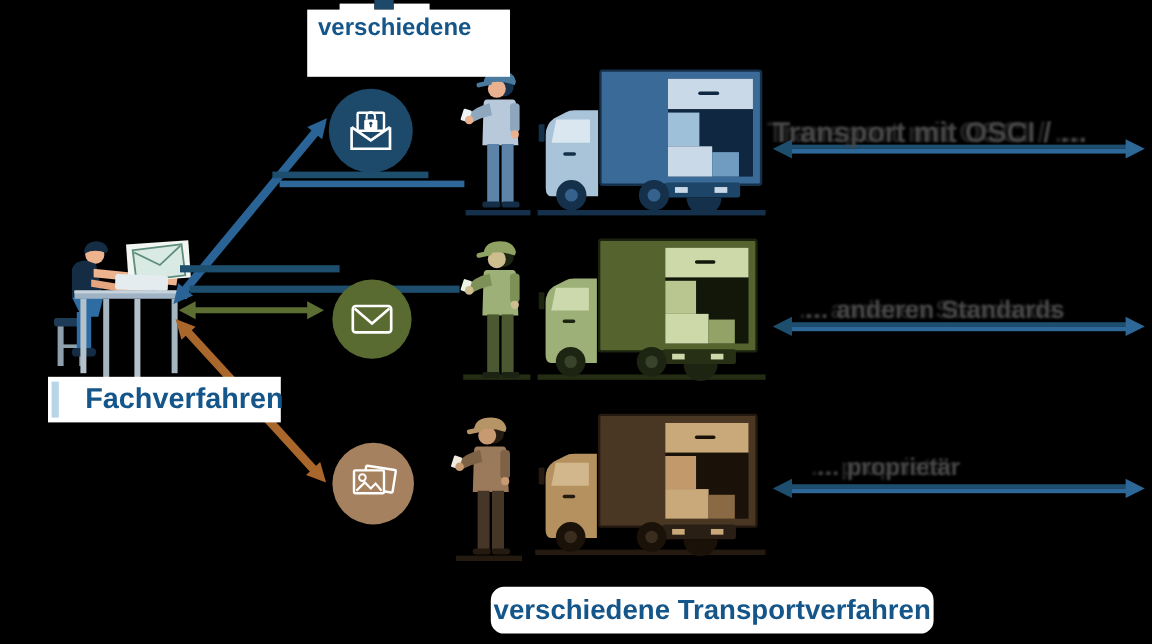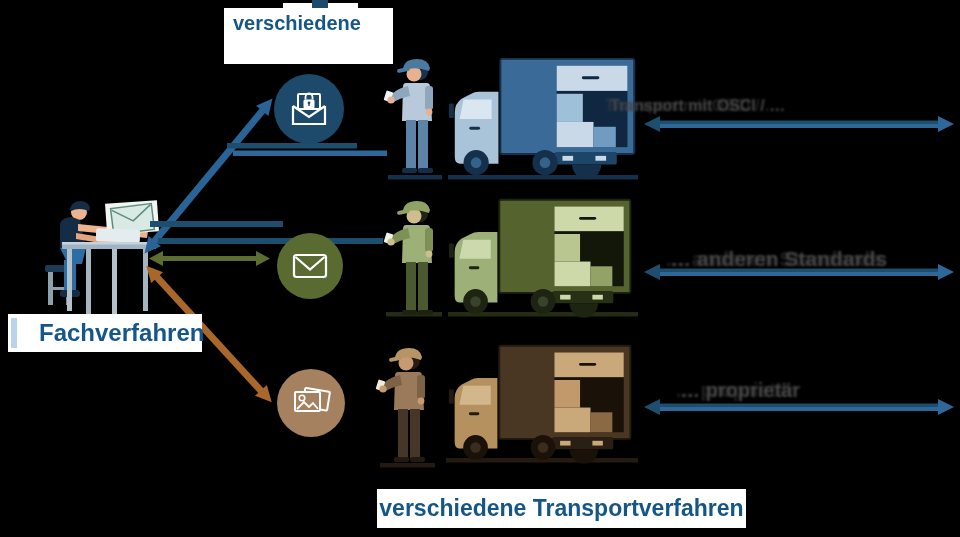--- a/index.html
+++ b/index.html
@@ -1,35 +1,35 @@
 <!DOCTYPE html>
 <html><head>
 <meta charset="utf-8">
 <style>
   html,body{margin:0;padding:0;background:#000;}
   #canvas{position:relative;width:960px;height:537px;background:#000;overflow:hidden;
           font-family:"Liberation Sans",sans-serif;}
   svg{display:block;}
   
-  .label-box{position:absolute;background:#ffffff;color:#15568a;font-weight:bold;z-index:5;}
+  .label-box{position:absolute;background:#ffffff;color:#15568a;font-weight:bold;z-index:5;margin-left:32px;}
   #title-interfaces{left:224px;top:8px;width:160px;height:53px;padding:3px 0 0 9px;
                     font-size:20px;line-height:25px;}
   #title-fach{left:8px;top:314px;width:163px;height:38px;font-size:24px;line-height:38px;
               padding-left:31px;box-sizing:content-box;}
   #title-fach .strip{position:absolute;left:3px;top:4px;width:6px;height:30px;background:#b8d4e8;}
   #title-transport{left:377px;top:489px;width:369px;height:39px;text-align:center;
-                   font-size:23px;line-height:39px;}
+                   font-size:23px;line-height:39px;border-radius:11px;}
   
   .ghost{position:absolute;color:#474747;font-weight:bold;z-index:4;
          filter:blur(0.9px);text-shadow:-5px 0 0 rgba(71,71,71,0.45);}
   #ghost-desk{left:103px;top:80px;width:140px;text-align:center;}
   #ghost-desk .g1{font-size:25px;line-height:27px;}
   #ghost-desk .g2{font-size:17px;line-height:19px;}
   #ghost-desk .g3{font-size:25px;line-height:28px;}
-  #ghost-r1{left:610px;top:97px;font-size:16px;}
+  #ghost-r1{left:644px;top:97px;font-size:24px;}
   #ghost-r2{left:670px;top:247px;font-size:21px;}
   #ghost-r3{left:680px;top:379px;font-size:20px;text-align:center;}
   
   .artifact{position:absolute;z-index:3;}
   
   .row1-truck{--box:#3a6a97;--line:#14304a;--open:#0f2740;--panel:#c9d9e8;--c1:#9fc0d9;
               --c2:#c9d9e8;--c3:#6f9cc0;--bump:#1d4568;--cab:#a9c3d9;--wind:#dae7f0;
               --wheel:#14304a;--hub:#35628d;}
   .row2-truck{--box:#55632e;--line:#1c2410;--open:#12170a;--panel:#cdd9a8;--c1:#b9c690;
               --c2:#cdd9a8;--c3:#93a267;--bump:#272f15;--cab:#9cb077;--wind:#ccd9ad;

